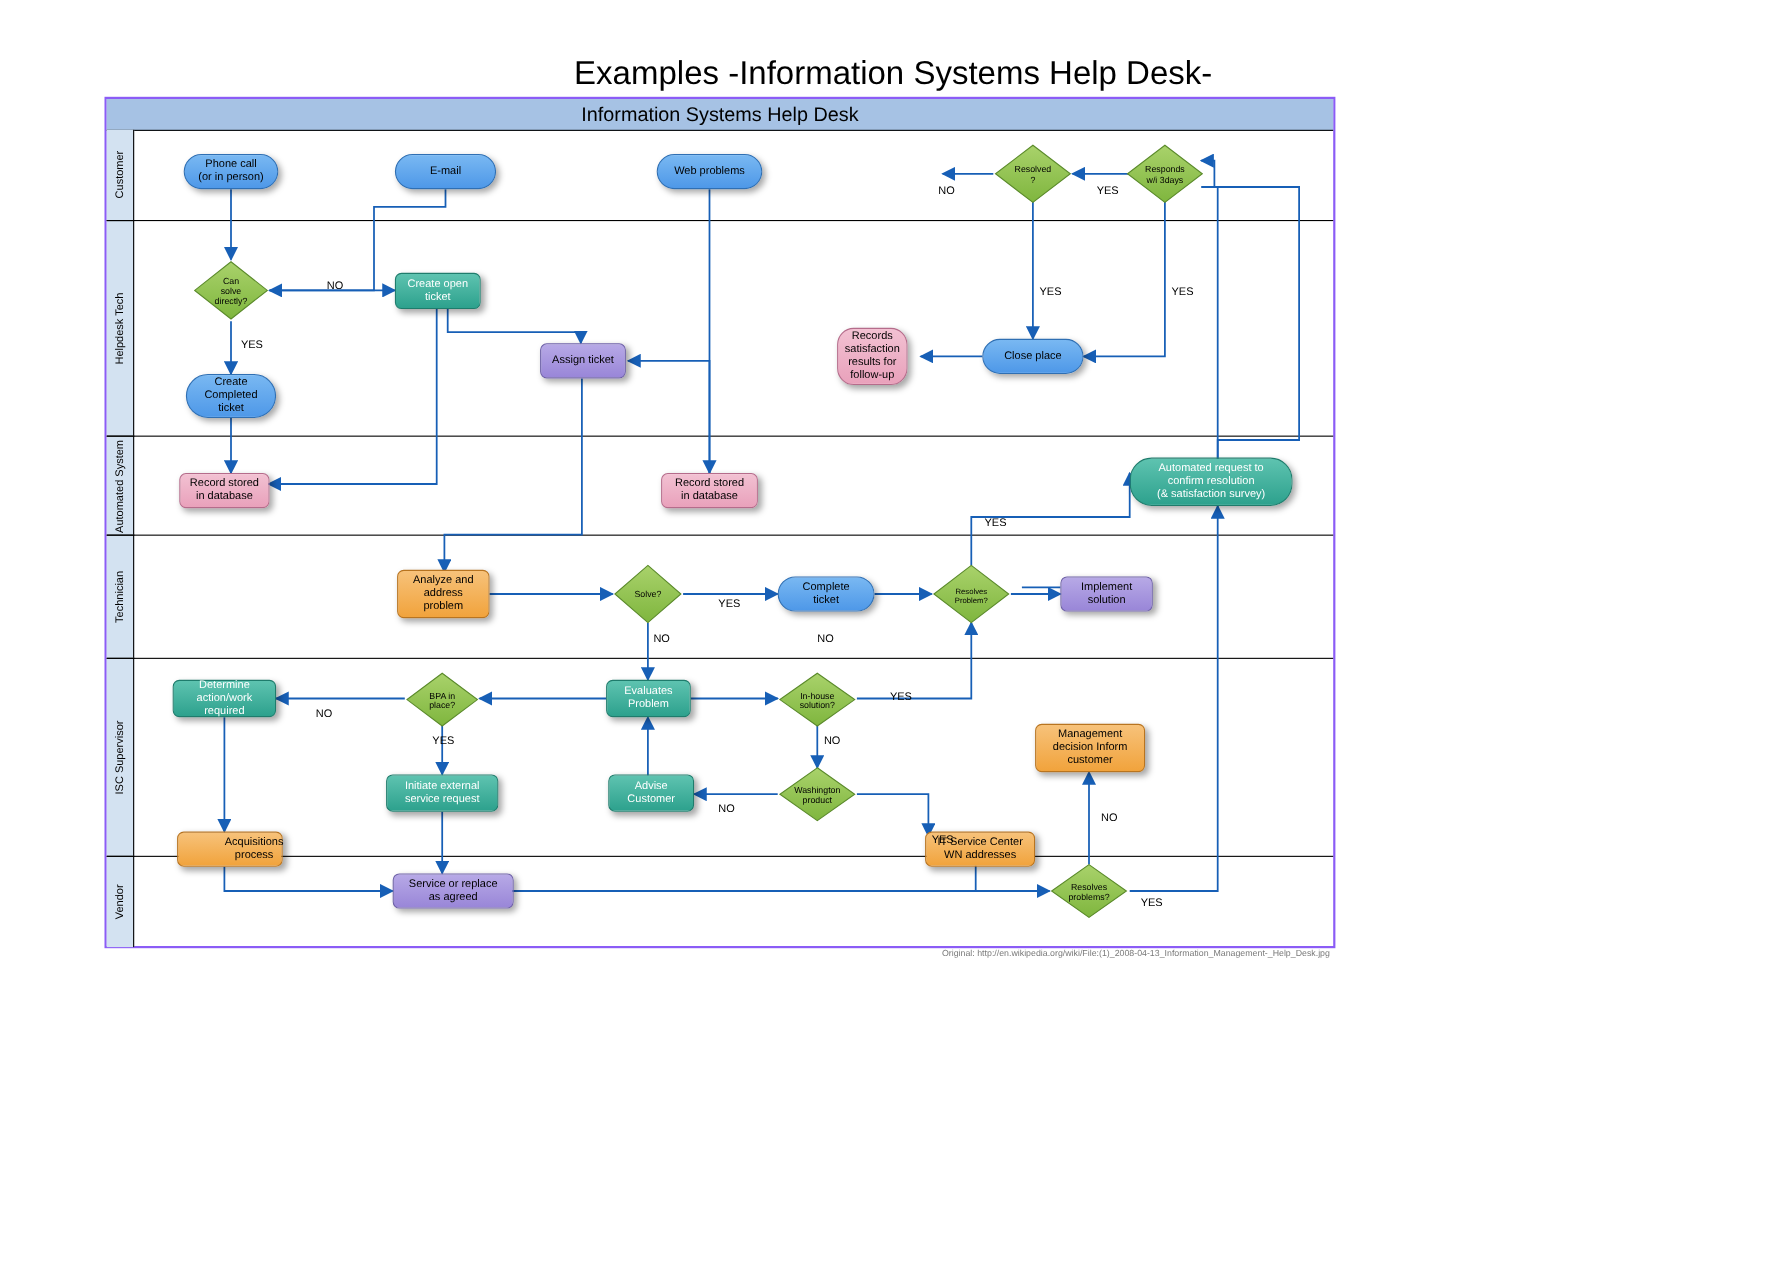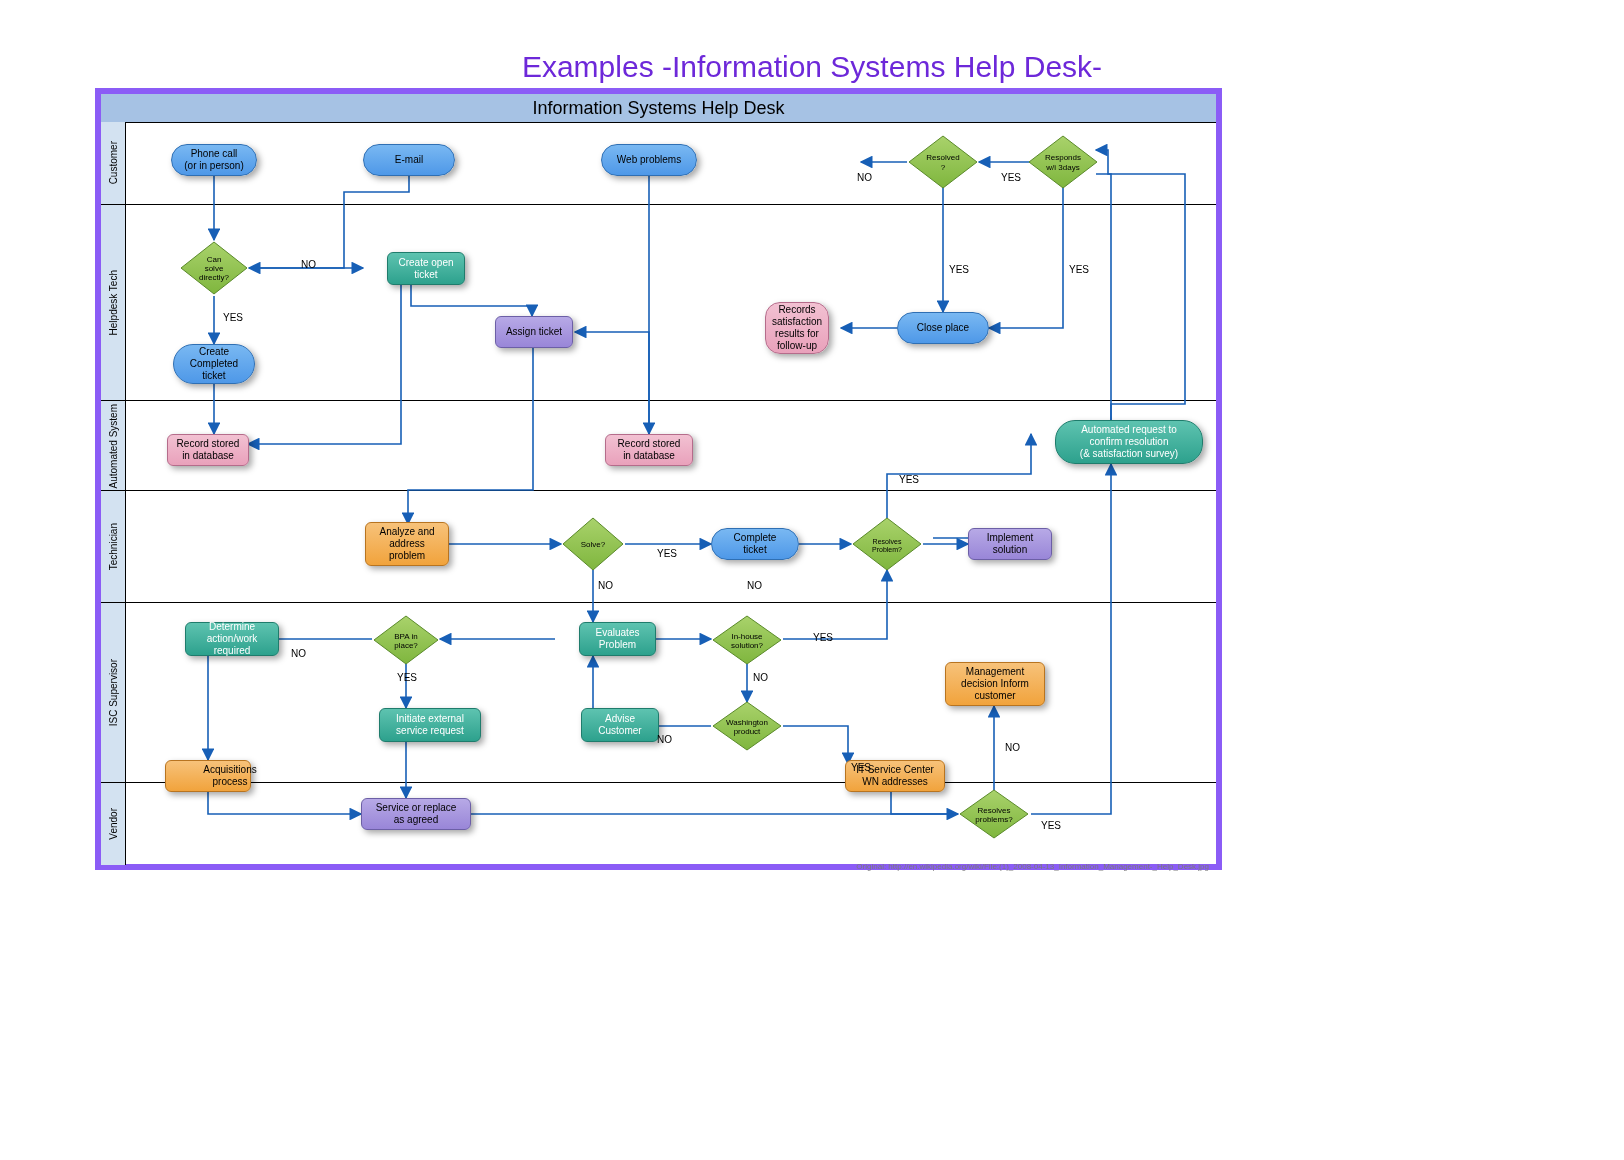--- a/index.html
+++ b/index.html
@@ -1,28 +1,28 @@
 <!DOCTYPE html>
 <html><head>
 <meta charset="utf-8">
 <style>
   html,body{margin:0;padding:0;background:#fff;font-family:Arial,Helvetica,sans-serif;}
   .page{position:relative;width:1624px;height:1160px;}
-  .title{position:absolute;left:0;right:0;top:50px;text-align:center;font-size:30px;color:#6d28d9;font-weight:400;}
-  .frame{position:absolute;left:95px;top:88px;width:1115px;height:770px;border:6px solid #8b5cf6;}
+  .title{position:absolute;left:0;right:0;top:50px;text-align:center;font-size:30px;color:#000000;font-weight:400;}
+  .frame{position:absolute;left:95px;top:88px;width:1115px;height:770px;border:2px solid #8b5cf6;}
   .top-banner{position:absolute;left:0;top:0;width:100%;height:28px;background:#a6c2e4;border-bottom:1px solid #000;text-align:center;line-height:28px;font-size:18px;color:#000;}
   .lane-head{position:absolute;left:0;width:24px;background:#d3e2f1;border-top:1px solid #000;border-right:1px solid #000;display:flex;align-items:center;justify-content:center;}
   .lane-head span{writing-mode:vertical-rl;transform:rotate(180deg);font-size:10px;color:#000;text-align:center;}
   .lane-sep{position:absolute;left:0;width:100%;height:0;border-top:1px solid #000;}
   .node{position:absolute;font-size:10px;color:#000;text-align:center;display:flex;align-items:center;justify-content:center;box-sizing:border-box;padding:4px;line-height:1.2;}
   .shadow{box-shadow:3px 3px 6px rgba(0,0,0,0.35);}
   .pill{border-radius:999px;}
   .radius{border-radius:6px;}
   .blue{background:linear-gradient(#79b8f2,#4e98e8);border:1px solid #2f6fb3;}
-  .teal{background:linear-gradient(#5ec3b0,#2da18d);border:1px solid #1f7c6c;color:#fff;margin-left:24px;}
+  .teal{background:linear-gradient(#5ec3b0,#2da18d);border:1px solid #1f7c6c;color:#fff;}
   .pink{background:linear-gradient(#f2c1d2,#e9a1bb);border:1px solid #b56c8b;}
   .purple{background:linear-gradient(#b7a9e6,#9986d8);border:1px solid #6c5fa6;}
   .orange{background:linear-gradient(#f7c27a,#f1a33c);border:1px solid #b87420;}
   .label{position:absolute;font-size:10px;color:#000;}
   .attribution{position:absolute;right:415px;top:862px;font-size:8px;color:#7a7a7a;}
   svg.diamond-svg{position:absolute;overflow:visible;}
   svg.diamond-svg text{font-family:Arial,Helvetica,sans-serif;}
   svg.connectors{position:absolute;left:0;top:0;pointer-events:none;}
 </style>
 </head>
@@ -212,21 +212,21 @@
       </svg>
     <div class="node teal shadow radius" style="left:254px;top:614px;width:102px;height:34px;">Initiate external<br>service request</div>
     <div class="node teal shadow radius" style="left:456px;top:614px;width:78px;height:34px;">Advise<br>Customer</div>
     <svg class="diamond-svg" style="left:610px;top:606px;" width="72" height="52">
         <polygon points="36,2 70,26 36,50 2,26" fill="url(#gg)" stroke="#5a8a2a"></polygon>
         <text x="36" y="25" font-size="8" text-anchor="middle">Washington</text>
         <text x="36" y="34" font-size="8" text-anchor="middle">product</text>
       </svg>
     <div class="node orange shadow radius" style="left:844px;top:568px;width:100px;height:44px;">Management<br>decision Inform<br>customer</div>
     <div class="node orange shadow radius" style="left:744px;top:666px;width:100px;height:32px;">IT Service Center<br>WN addresses</div>
-    <div class="node orange shadow radius" style="left:64px;top:666px;width:86px;height:32px;padding-left:48px;">Acquisitions<br>process</div>
+    <div class="node orange shadow radius" style="left:64px;top:666px;width:96px;height:32px;padding-left:48px;">Acquisitions<br>process</div>
 
     <div class="node purple shadow radius" style="left:260px;top:704px;width:110px;height:32px;">Service or replace<br>as agreed</div>
     <svg class="diamond-svg" style="left:857px;top:694px;" width="72" height="52">
         <polygon points="36,2 70,26 36,50 2,26" fill="url(#gg)" stroke="#5a8a2a"></polygon>
         <text x="36" y="25" font-size="8" text-anchor="middle">Resolves</text>
         <text x="36" y="34" font-size="8" text-anchor="middle">problems?</text>
       </svg>
 
     <div class="label" style="left:200px;top:165px;">NO</div>
     <div class="label" style="left:122px;top:218px;">YES</div>

